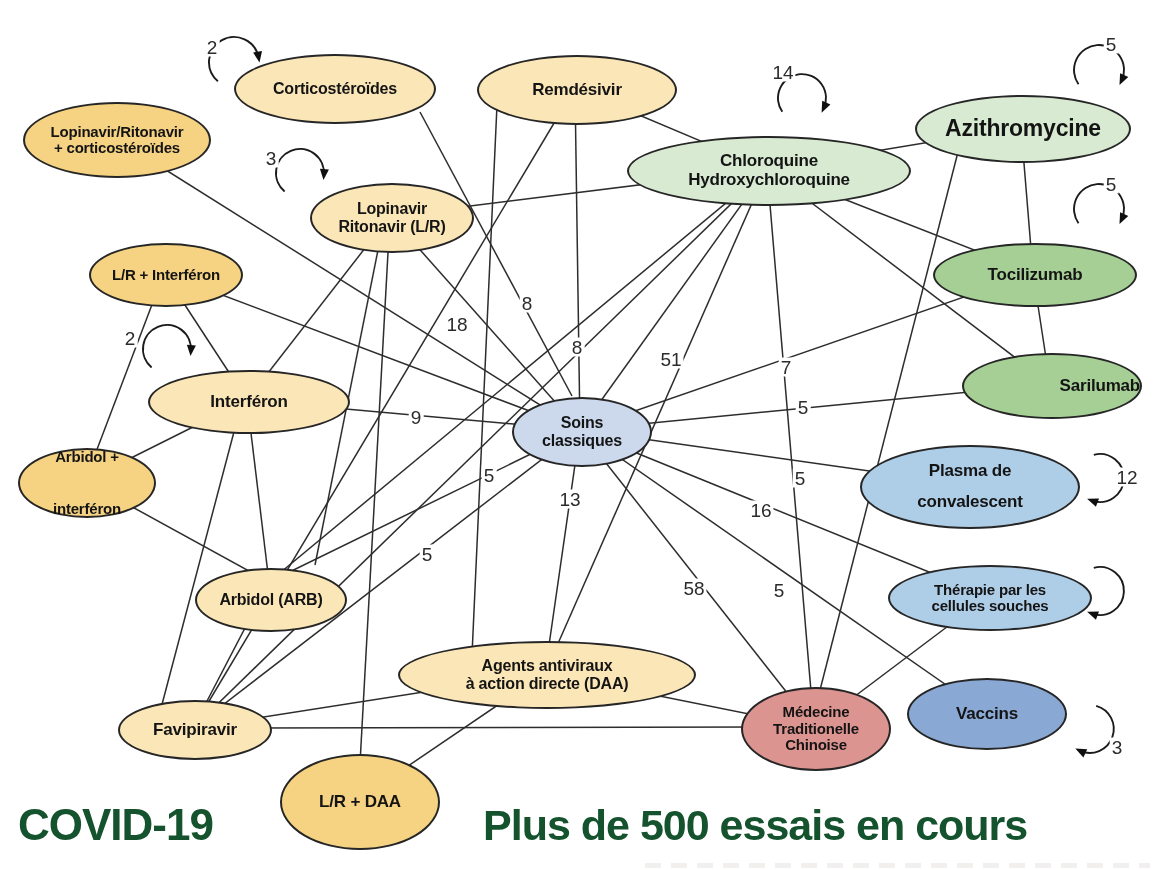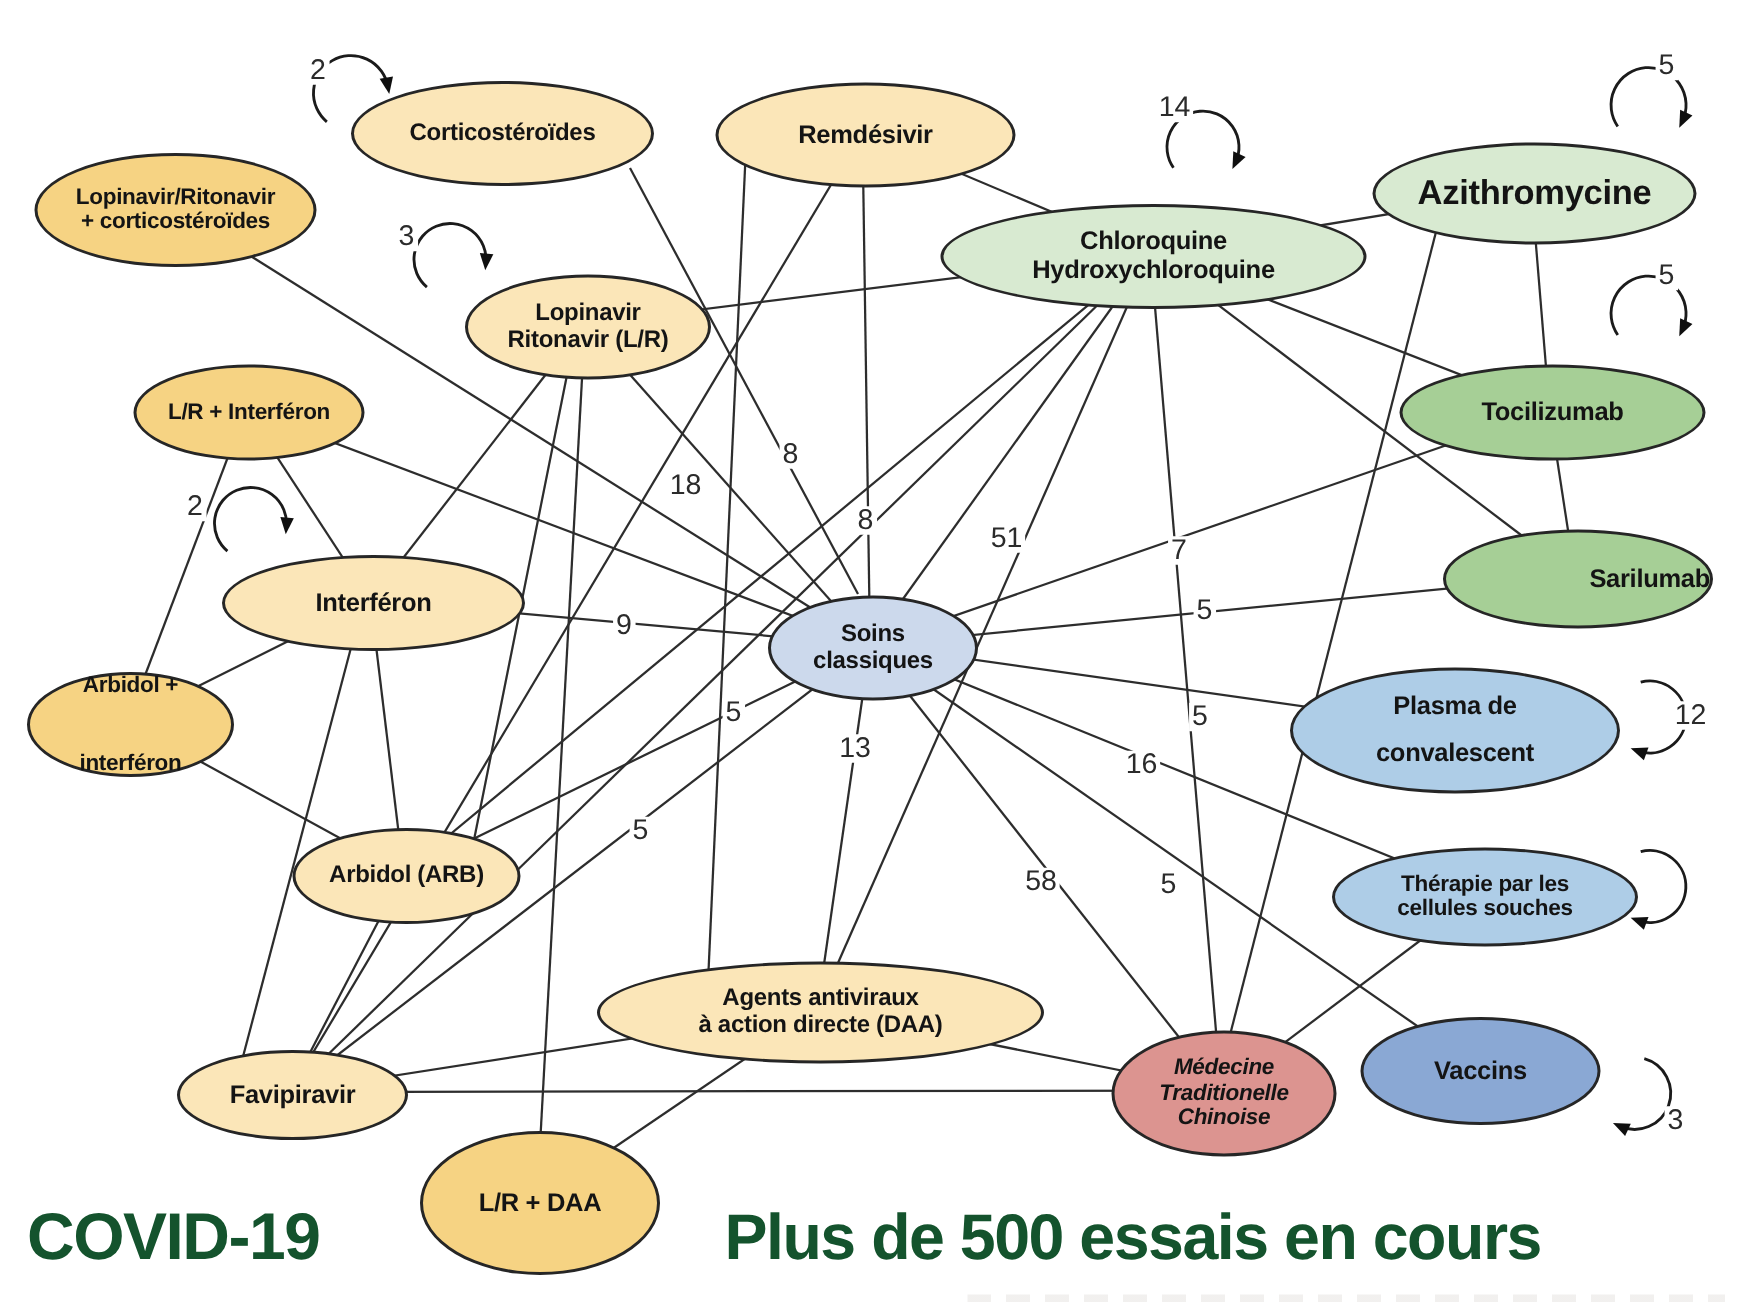--- a/index.html
+++ b/index.html
@@ -155,35 +155,35 @@
         <span>classiques</span>
       </div>
       <div class="node" style="left: 18px; top: 448px; width: 134px; height: 66px; background: rgb(246, 211, 131); font-size: 15px; gap: 36px;">
         <span>Arbidol +</span>
         <span>interféron</span>
       </div>
       <div class="node" style="left: 860px; top: 445px; width: 216px; height: 80px; background: rgb(174, 205, 231); font-size: 17px; gap: 12px;">
         <span>Plasma de</span>
         <span>convalescent</span>
       </div>
-      <div class="node" style="left: 195px; top: 552px; width: 148px; height: 60px; background: rgb(251, 230, 184);">
+      <div class="node" style="left: 195px; top: 568px; width: 148px; height: 60px; background: rgb(251, 230, 184);">
         <span>Arbidol (ARB)</span>
       </div>
       <div class="node" style="left: 888px; top: 565px; width: 200px; height: 62px; background: rgb(174, 205, 231); font-size: 15px;">
         <span>Thérapie par les</span>
         <span>cellules souches</span>
       </div>
       <div class="node" style="left: 398px; top: 641px; width: 294px; height: 64px; background: rgb(251, 230, 184);">
         <span>Agents antiviraux</span>
         <span>à action directe (DAA)</span>
       </div>
       <div class="node" style="left: 118px; top: 700px; width: 150px; height: 56px; background: rgb(251, 230, 184); font-size: 17px;">
         <span>Favipiravir</span>
       </div>
-      <div class="node" style="left: 741px; top: 687px; width: 146px; height: 80px; background: rgb(220, 148, 144); font-size: 15px; font-style: italic;">
+      <div class="node" style="left: 741px; top: 687px; width: 146px; height: 80px; background: rgb(220, 148, 144); font-size: 15px;">
         <span>Médecine</span>
         <span>Traditionelle</span>
         <span>Chinoise</span>
       </div>
       <div class="node" style="left: 907px; top: 678px; width: 156px; height: 68px; background: rgb(138, 168, 212); font-size: 17px;">
         <span>Vaccins</span>
       </div>
       <div class="node" style="left: 280px; top: 754px; width: 156px; height: 92px; background: rgb(246, 211, 131); font-size: 17px;">
         <span>L/R + DAA</span>
       </div>

